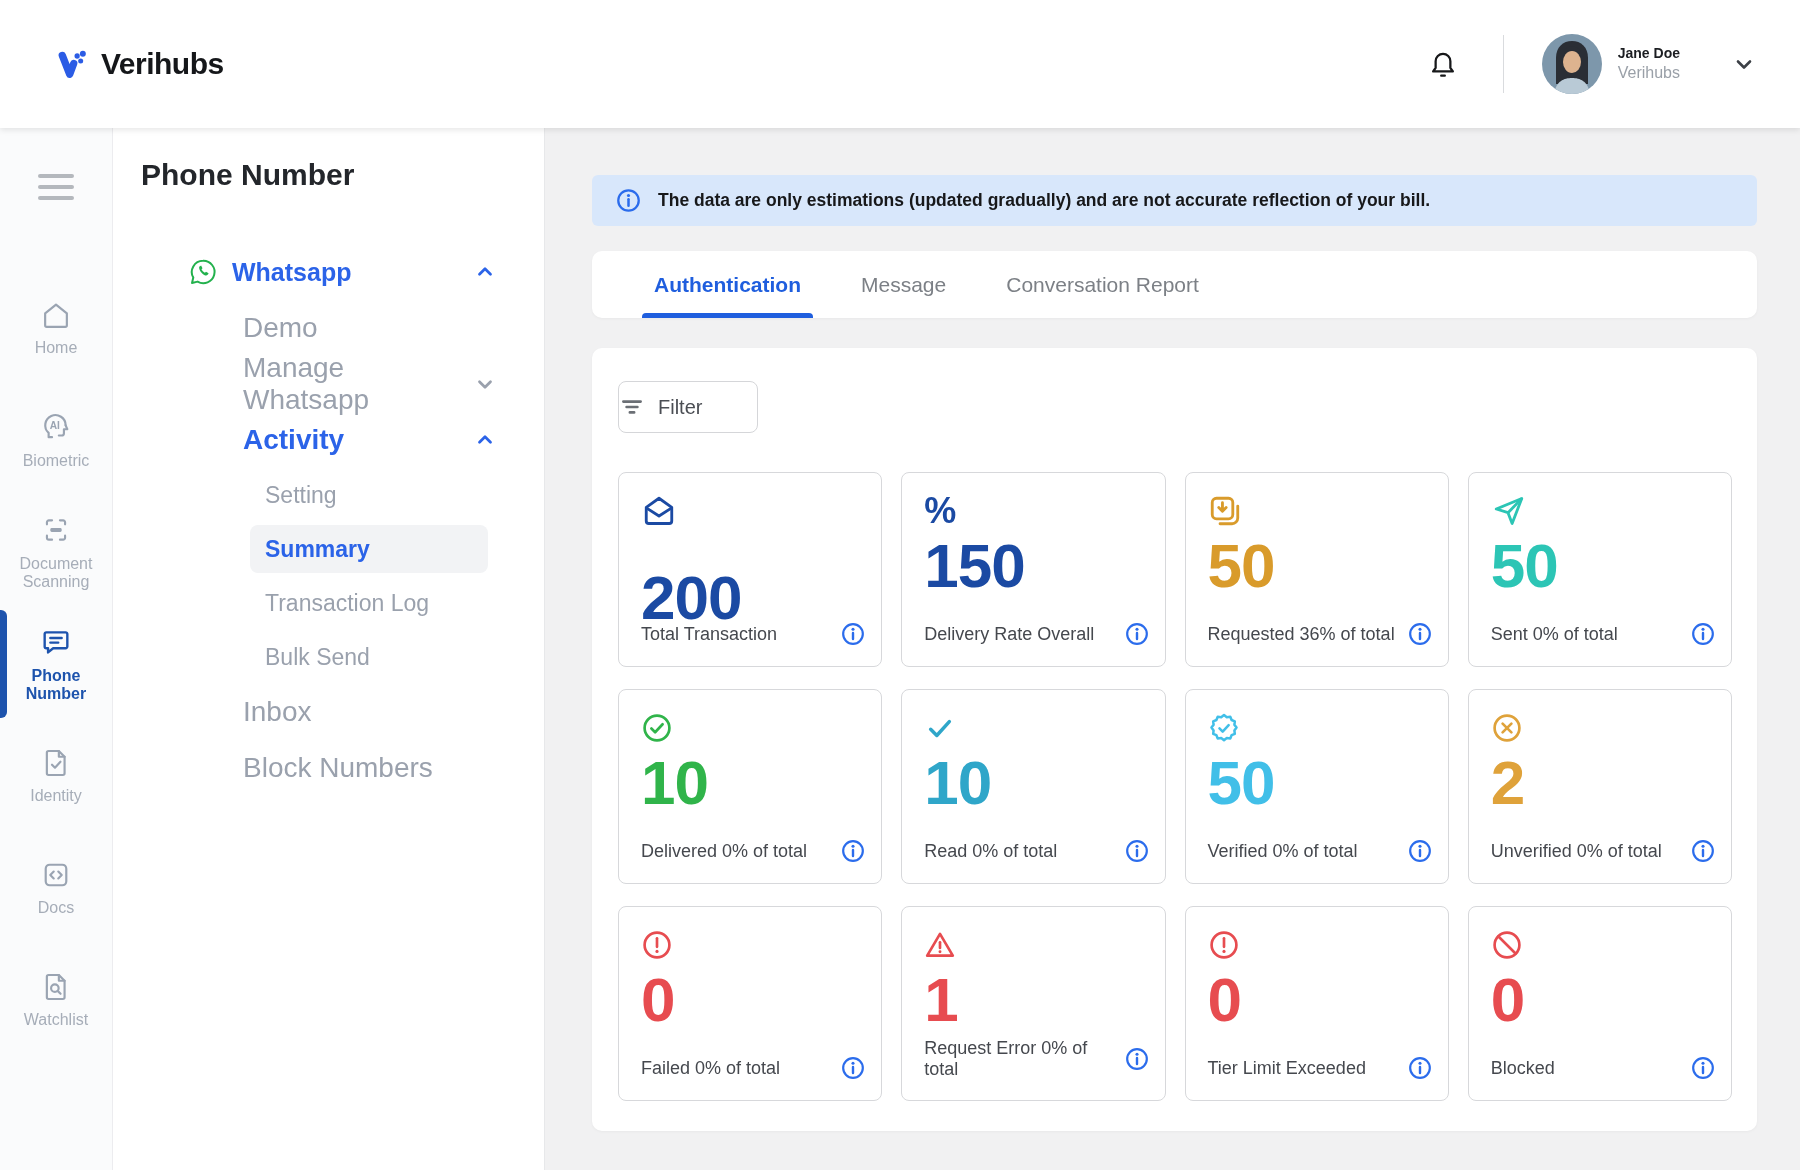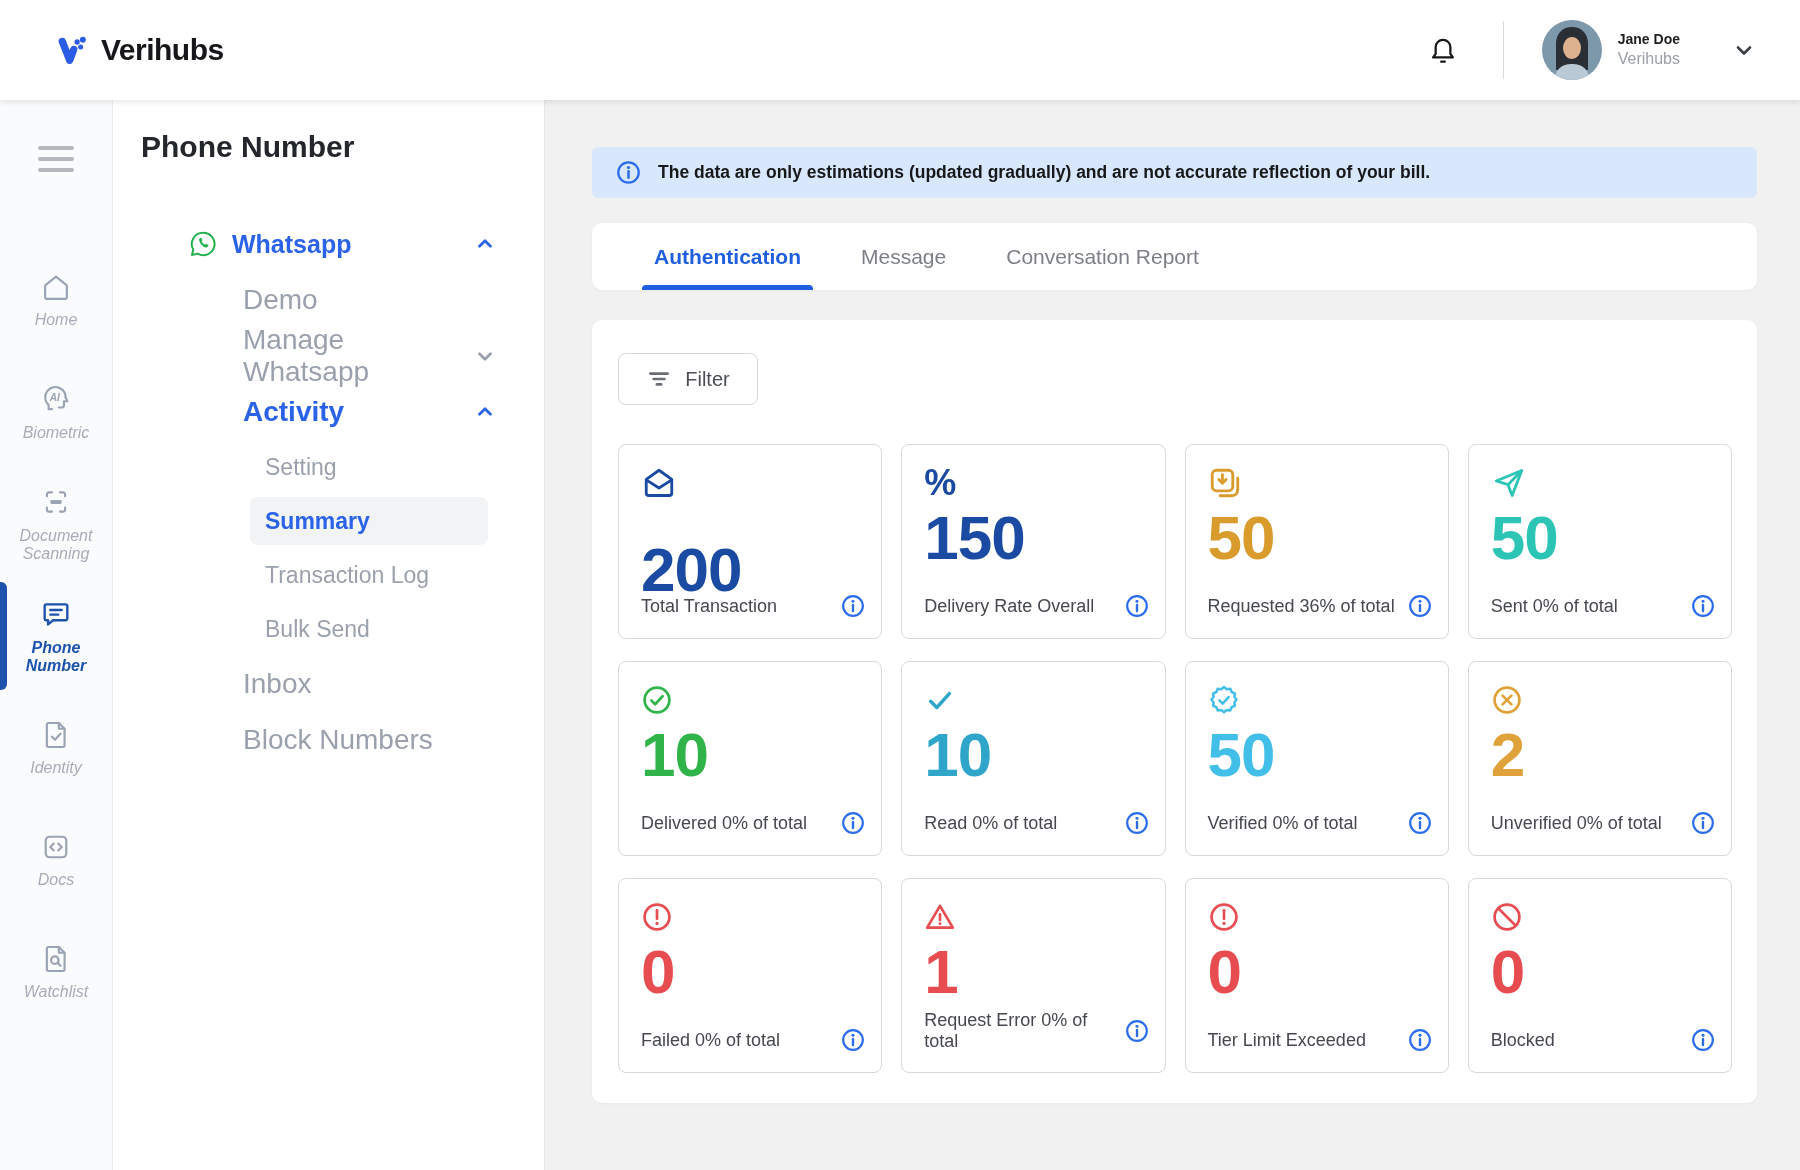--- a/index.html
+++ b/index.html
@@ -1,21 +1,21 @@
 <!DOCTYPE html>
 <html><head>
 <meta charset="utf-8">
 <style>
   * { margin:0; padding:0; box-sizing:border-box; }
   html,body { width:1800px; height:1170px; }
   body { font-family:"Liberation Sans", sans-serif; background:#f1f1f2; overflow:hidden; }
   .app { width:1800px; height:1170px; display:flex; flex-direction:column; }
 
   
-  .header { height:100px; background:#fff; display:flex; align-items:center; padding:0 44px 0 56px;
+  .header { height:128px; background:#fff; display:flex; align-items:center; padding:0 44px 0 56px;
             box-shadow:0 2px 6px rgba(0,0,0,.10); position:relative; z-index:5; flex-shrink:0;justify-content:flex-end; }
   .brand { display:flex; align-items:center; gap:13px; }
   .brand-name { font-size:30px; font-weight:bold; color:#15171a; letter-spacing:-.5px; }
   .header-right { margin-left:auto; display:flex; align-items:center; }
   .bell-btn { background:none; border:none; cursor:pointer; display:flex; padding:4px; }
   .hdr-divider { width:1px; height:58px; background:#d9dbde; margin:0 38px 0 40px; }
   .avatar { width:60px; height:60px; border-radius:50%; overflow:hidden; flex-shrink:0; }
   .user-block { margin-left:16px; line-height:1.15; }
   .user-name { font-size:14px; font-weight:bold; color:#1c1e22; }
   .user-org { font-size:16px; color:#9aa0a8; margin-top:3px; }
@@ -23,21 +23,21 @@
 
   .body-row { display:flex; flex:1; min-height:0; }
 
   
   .rail { width:113px; background:#fafbfc; border-right:1px solid #ececef; display:flex; flex-direction:column;
           align-items:center; flex-shrink:0; }
   .hamburger { margin-top:40px; background:none; border:none; cursor:pointer; display:flex; flex-direction:column; gap:7px; padding:6px; }
   .hamburger span { display:block; width:36px; height:4px; border-radius:2px; background:#b4b8bd; }
   .rail-nav { margin-top:66px; width:100%; display:flex; flex-direction:column; }
   .rail-item { height:112px; display:flex; flex-direction:column; align-items:center; justify-content:center;
-               gap:8px; color:#9aa4b2; cursor:pointer; position:relative; width:100%;font-style:italic; }
+               gap:8px; color:#9aa4b2; cursor:pointer; position:relative; width:100%; }
   .rail-item .rail-label { font-size:16px; color:#a6adb8; text-align:center; line-height:1.15; }
   .rail-item.active { color:#1d53ad; }
   .rail-item.active .rail-label { color:#1d53ad; font-weight:bold; }
   .rail-item.active::before { content:''; position:absolute; left:0; top:2px; bottom:2px; width:7px;
                background:#1d53ad; border-radius:0 6px 6px 0; }
 
   
   .sidebar { width:432px; background:#fff; border-right:1px solid #e7e8ea; flex-shrink:0; padding-top:30px; }
   .sidebar-title { font-size:30px; font-weight:bold; color:#23262b; padding-left:28px; }
   .menu { margin-top:55px; }
@@ -63,21 +63,21 @@
                display:flex; align-items:stretch; padding-left:58px; overflow:hidden; }
   .tab { display:flex; align-items:center; position:relative; padding:0 4px; margin-right:52px; cursor:pointer;
          font-size:21px; color:#7c8086; background:none; border:none; font-family:inherit; }
   .tab.active { color:#1f5ede; font-weight:bold; }
   .tab.active::after { content:''; position:absolute; left:-8px; right:-8px; bottom:0; height:5px;
          background:#1f5ede; border-radius:4px 4px 0 0; }
 
   .cards-panel { margin-top:30px; background:#fff; border-radius:10px; box-shadow:0 1px 3px rgba(0,0,0,.04);
                  padding:33px 25px 30px 26px; }
   .filter-btn { width:140px; height:52px; border:1.5px solid #d5d6d9; border-radius:8px; background:#fff;
-                display:flex; align-items:center; justify-content:center; gap:13px; cursor:pointer;
+                display:flex; align-items:center; gap:13px; cursor:pointer;
                 font-size:20px; color:#4b4e54; font-family:inherit; }
   .grid { margin-top:39px; display:grid; grid-template-columns:repeat(4,1fr); gap:22px 19px; }
   .card { height:195px; border:1.5px solid #d7d8db; border-radius:8px; background:#fff; position:relative;
           padding:20px 20px 18px 22px; }
   .card-top { display:flex; flex-direction:column; }
   .card-icon { height:36px; display:flex; align-items:center; }
   .card-value { font-size:62px; font-weight:bold; line-height:1.05; margin-top:4px; letter-spacing:-1px; }
   .card-bottom { position:absolute; left:22px; right:16px; bottom:20px; display:flex; align-items:center; }
   .card-label { font-size:18px; color:#45484e; }
   .info-btn { margin-left:auto; background:none; border:none; cursor:pointer; display:flex; padding:0; }

